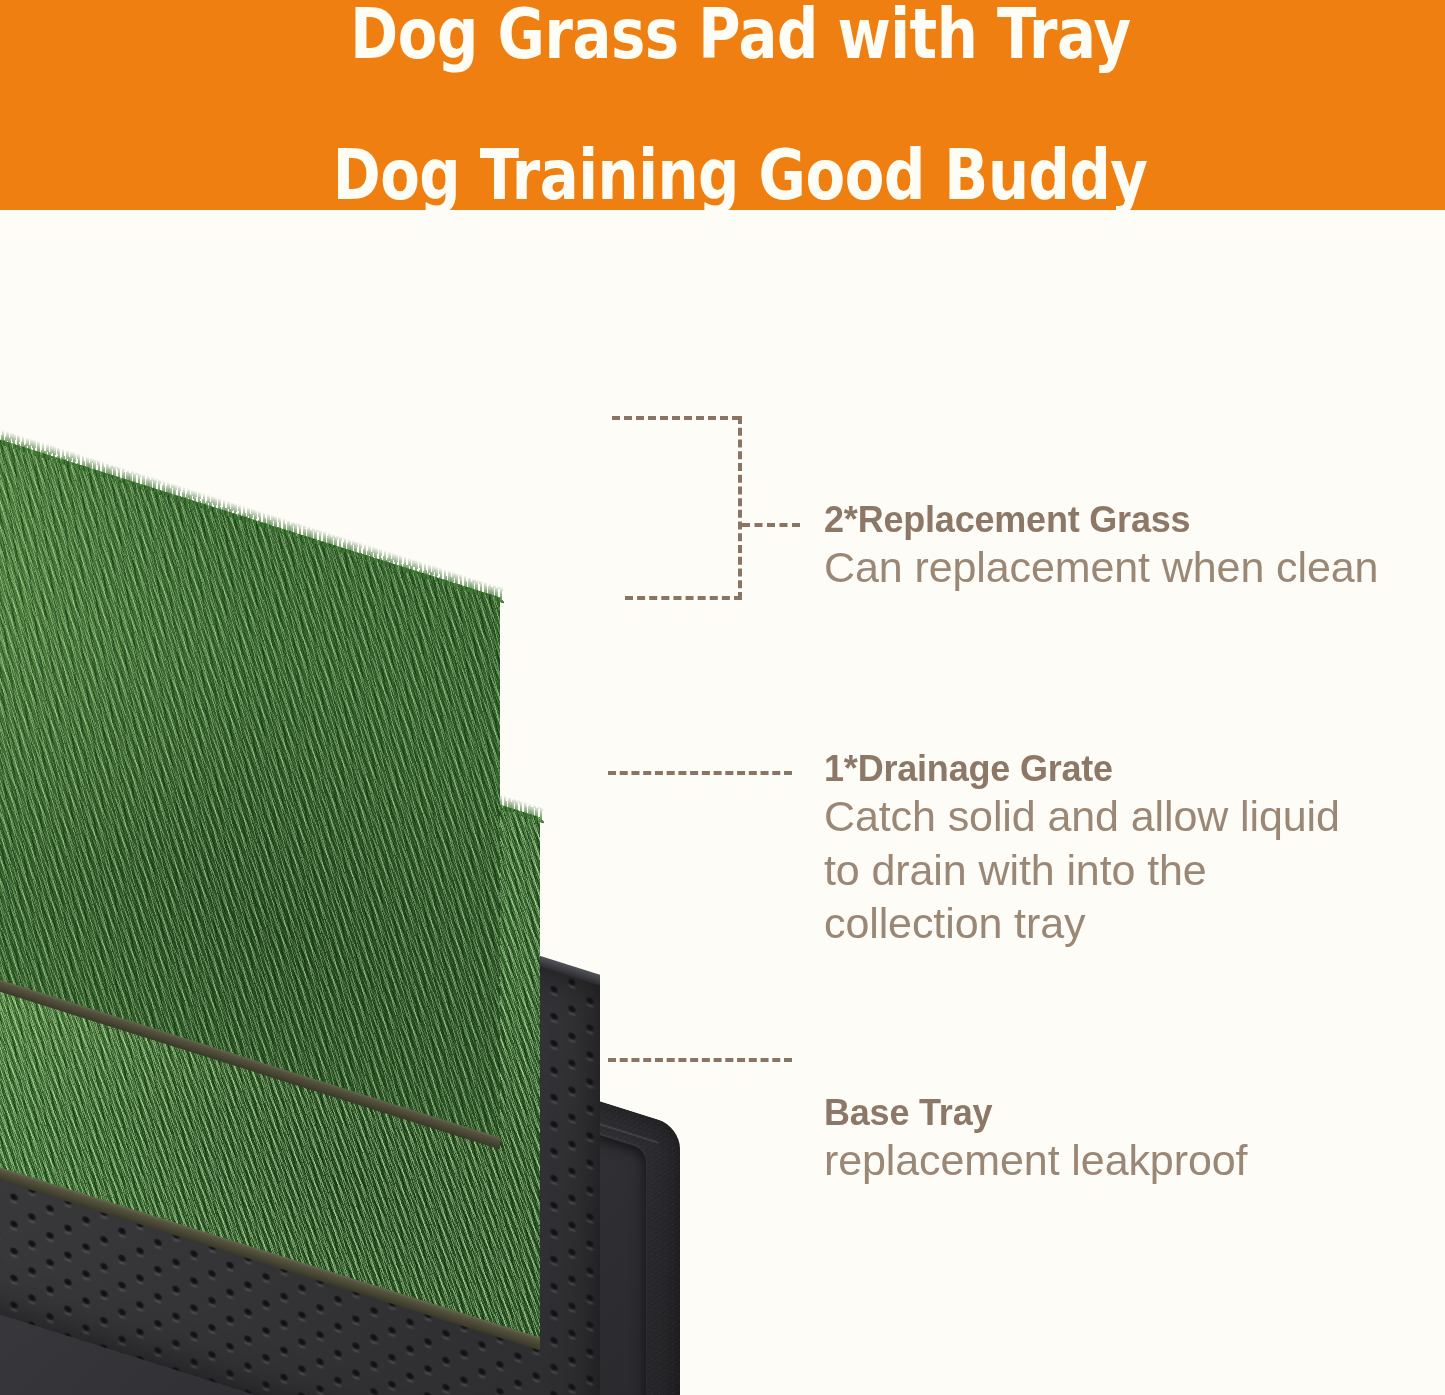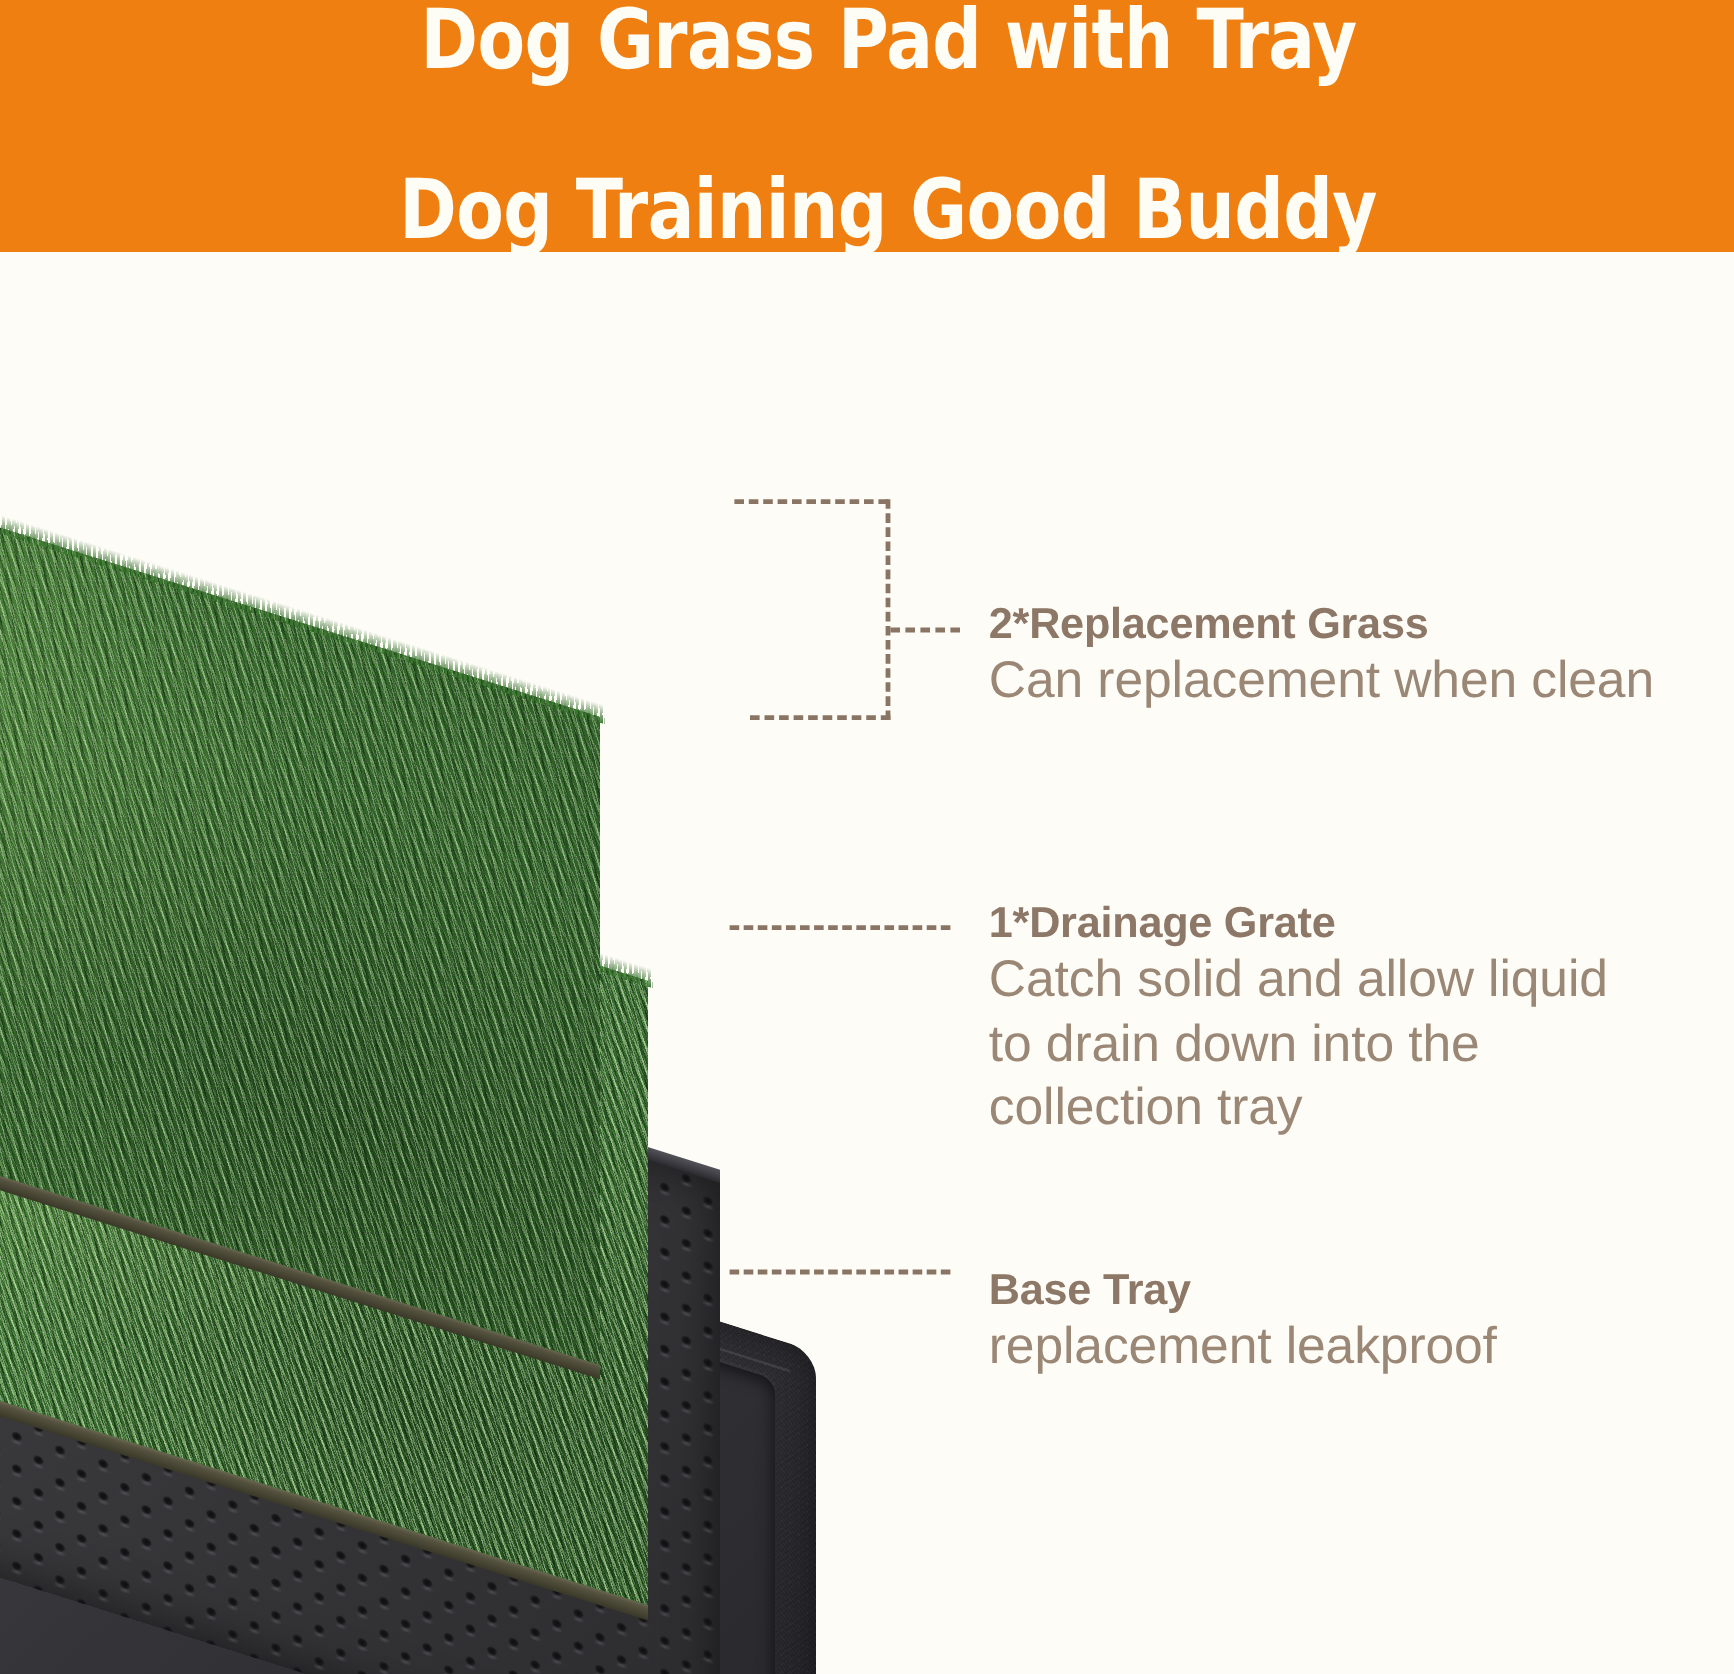--- a/index.html
+++ b/index.html
@@ -282,26 +282,26 @@
   </div>
 </div>
 
 <div class="callout" style="left:0; top:0; width:1445px; height:1395px; pointer-events:none;">
 
   <div class="lead-h" style="left:608px; top:771px; width:184px;"></div>
 
   <div style="position:absolute; left:824px; top:748px;">
     <div class="callout-title">1*Drainage Grate</div>
     <div class="callout-desc">Catch solid and allow liquid</div>
-    <div class="callout-desc">to drain down into the</div>
+    <div class="callout-desc">to drain with into the</div>
     <div class="callout-desc">collection tray</div>
   </div>
 </div>
 
 <div class="callout" style="left:0; top:0; width:1445px; height:1395px; pointer-events:none;">
 
   <div class="lead-h" style="left:608px; top:1058px; width:184px;"></div>
 
-  <div style="position:absolute; left:824px; top:1054px;">
+  <div style="position:absolute; left:824px; top:1092px;">
     <div class="callout-title">Base Tray</div>
     <div class="callout-desc">replacement leakproof</div>
   </div>
 </div>
 
 </body></html>

